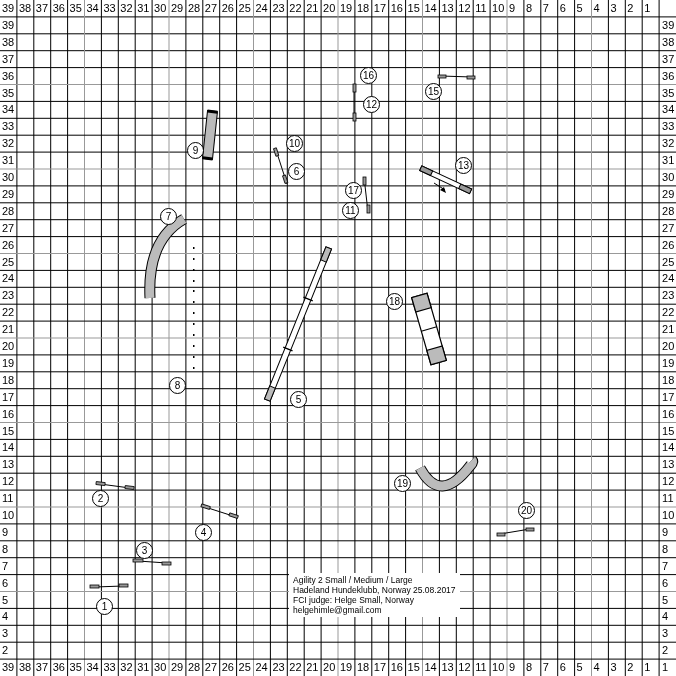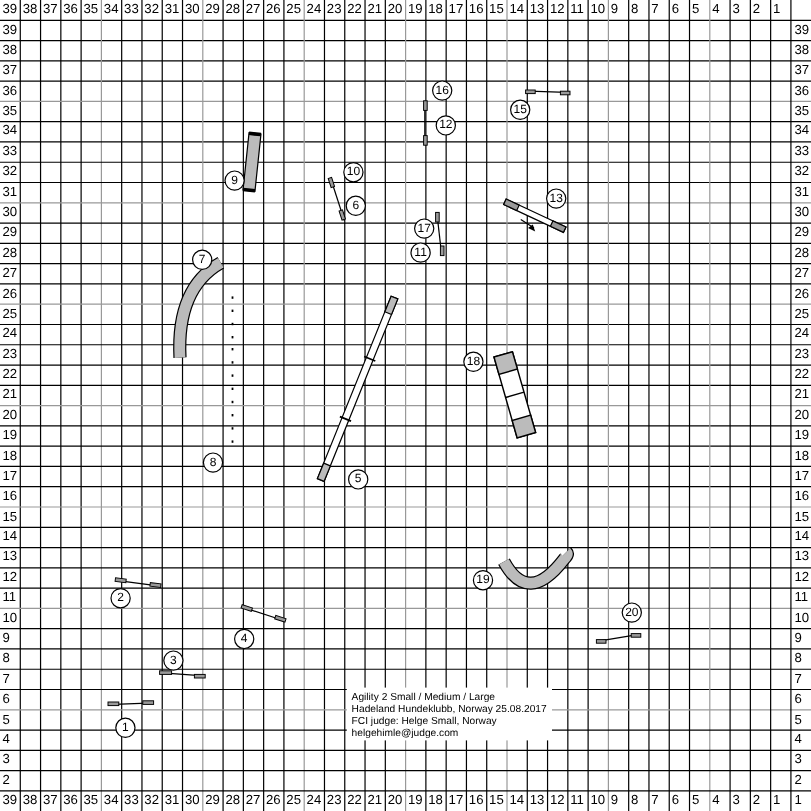--- a/index.html
+++ b/index.html
@@ -384,14 +384,14 @@
     <div class="num" style="left: 345px; top: 182px;">17</div>
     <div class="num" style="left: 386px; top: 293px;">18</div>
     <div class="num" style="left: 394px; top: 475px;">19</div>
     <div class="num" style="left: 518px; top: 502px;">20</div>
   </div>
 
 <div class="info">
   <div>Agility 2 Small / Medium / Large</div>
   <div>Hadeland Hundeklubb, Norway 25.08.2017</div>
   <div>FCI judge: Helge Small, Norway</div>
-  <div>helgehimle@judge.com</div>
+  <div>helgehimle@gmail.com</div>
 </div>
 
 </body></html>

